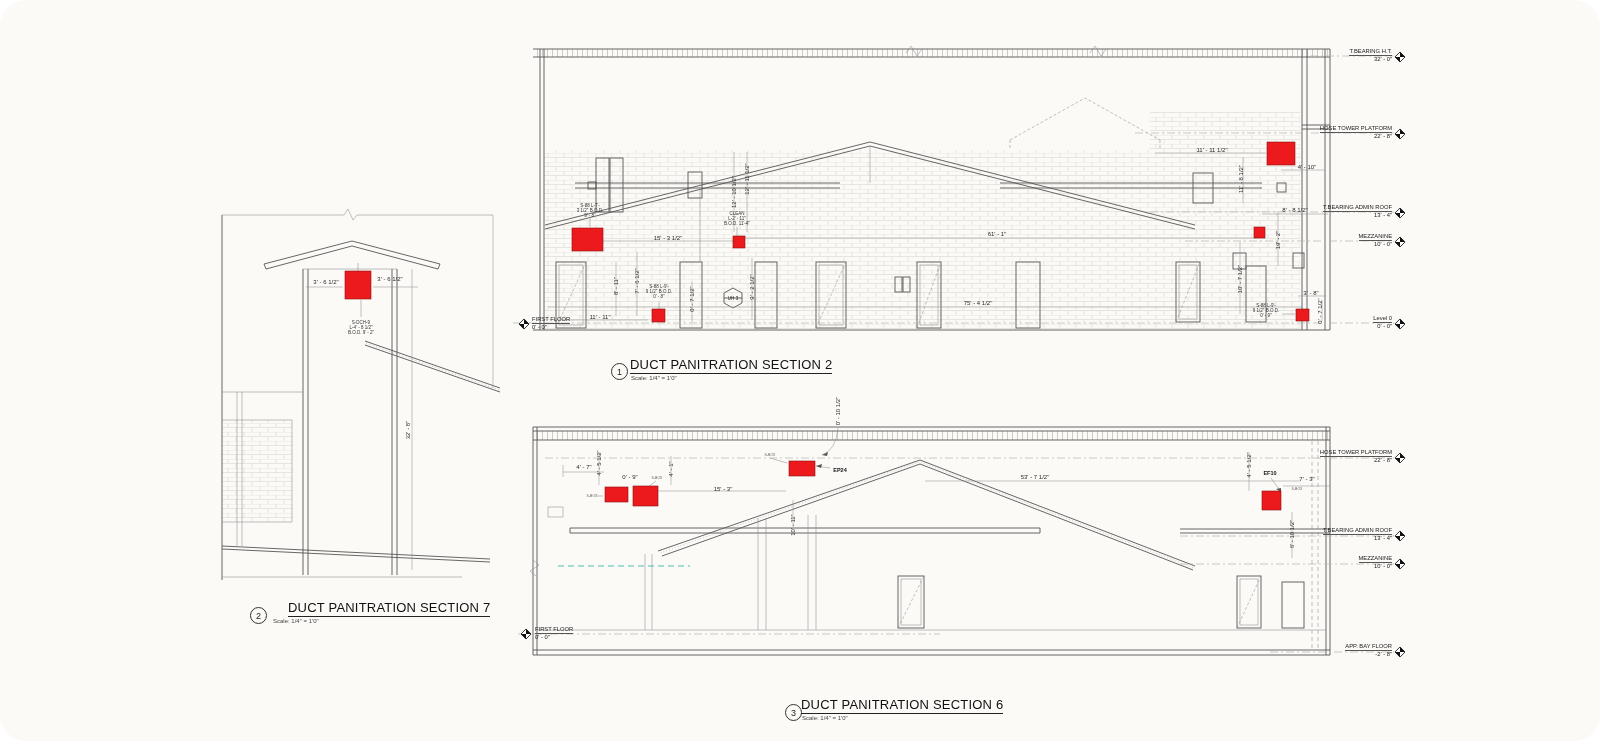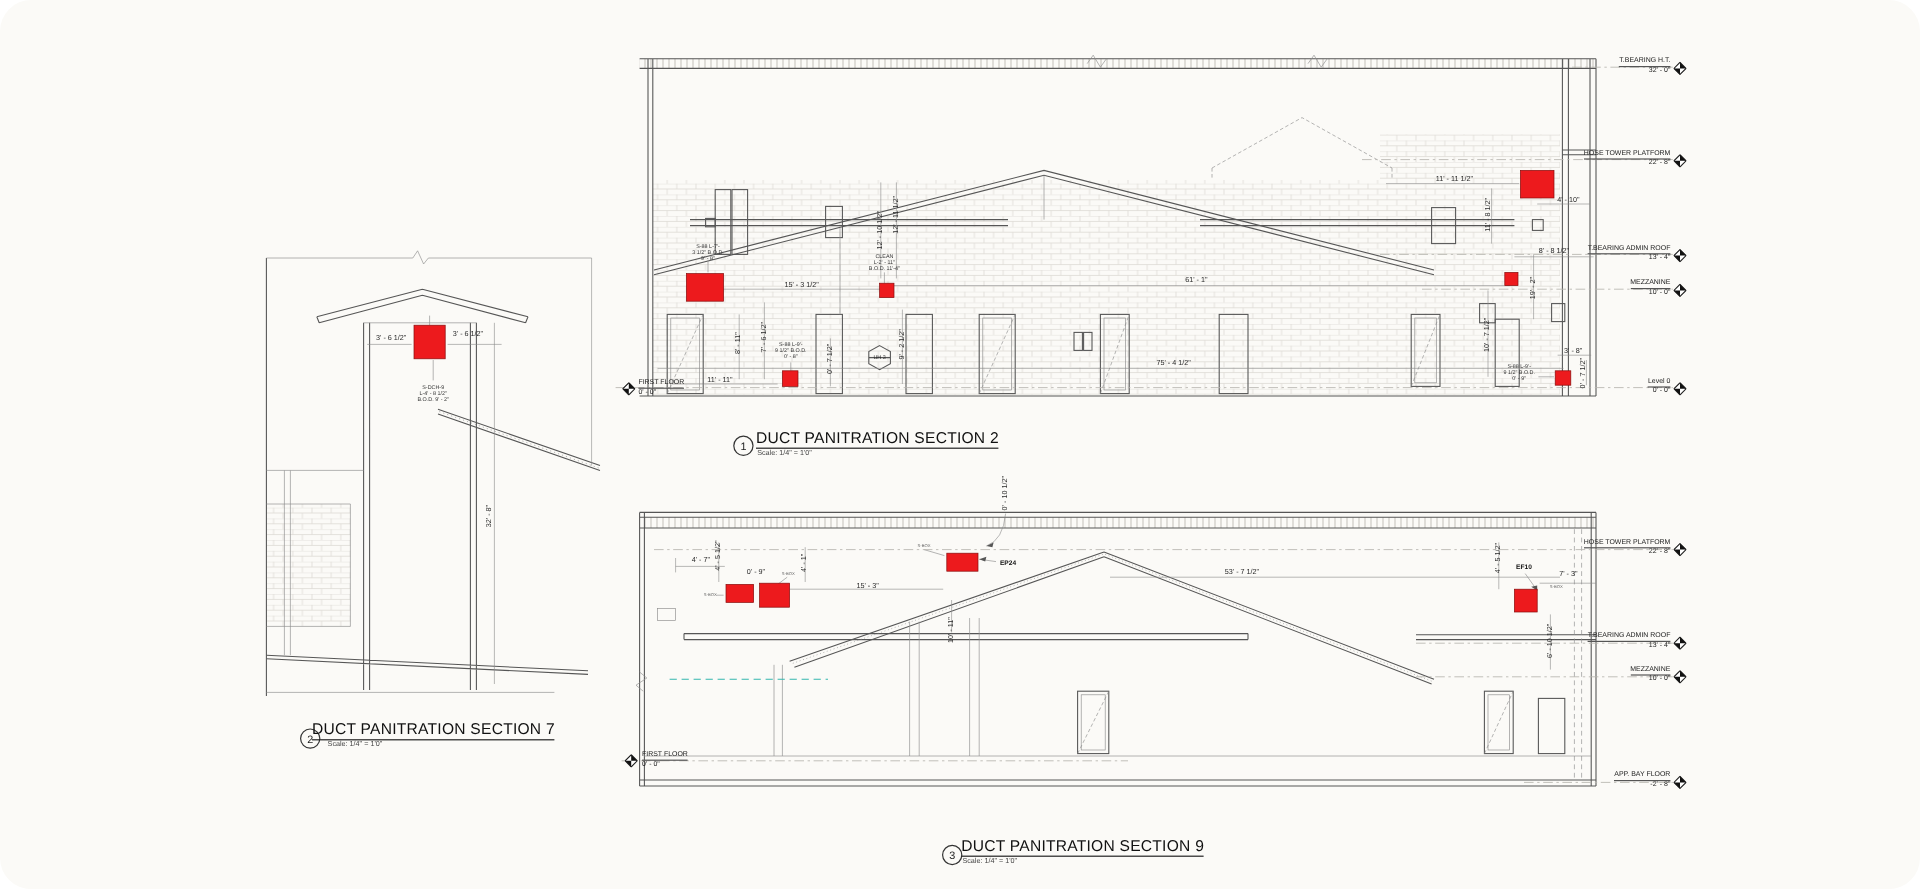--- a/index.html
+++ b/index.html
@@ -313,22 +313,22 @@
 
   <div class="tnum" style="left:611px;top:363px">
       <span>1</span>
     </div>
   <span class="ttl" style="left:630px;top:357px">DUCT PANITRATION SECTION 2</span>
   <span class="tscale" style="left:631px;top:375px">Scale: 1/4" = 1'0"</span>
 
   <div class="tnum" style="left:250px;top:607px">
       <span>2</span>
     </div>
-  <span class="ttl" style="left:260px;top:600px">DUCT PANITRATION SECTION 7</span>
+  <span class="ttl" style="left:288px;top:600px">DUCT PANITRATION SECTION 7</span>
   <span class="tscale" style="left:273px;top:618px">Scale: 1/4" = 1'0"</span>
 
   <div class="tnum" style="left:785px;top:704px">
       <span>3</span>
     </div>
-  <span class="ttl" style="left:801px;top:697px">DUCT PANITRATION SECTION 9</span>
+  <span class="ttl" style="left:801px;top:697px">DUCT PANITRATION SECTION 6</span>
   <span class="tscale" style="left:802px;top:715px">Scale: 1/4" = 1'0"</span>
 
 </div>
 
 </body></html>

